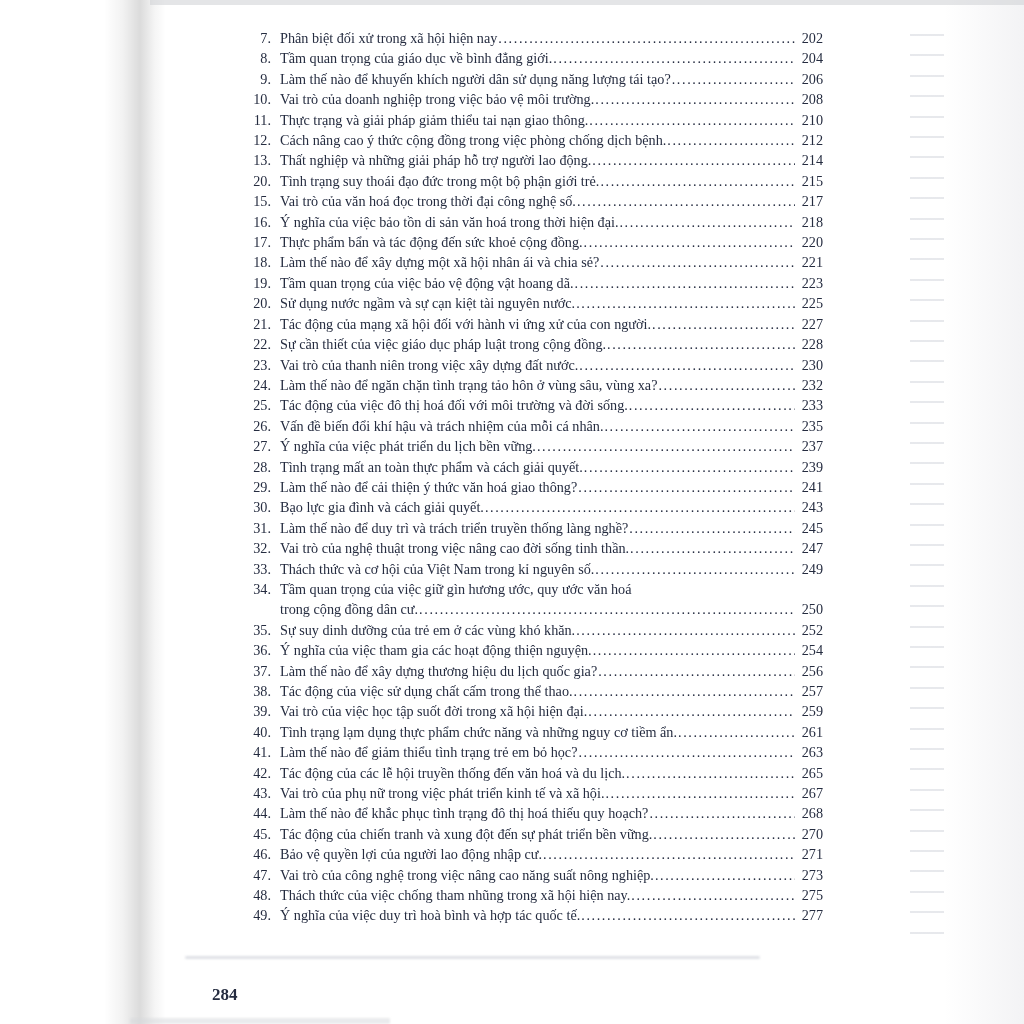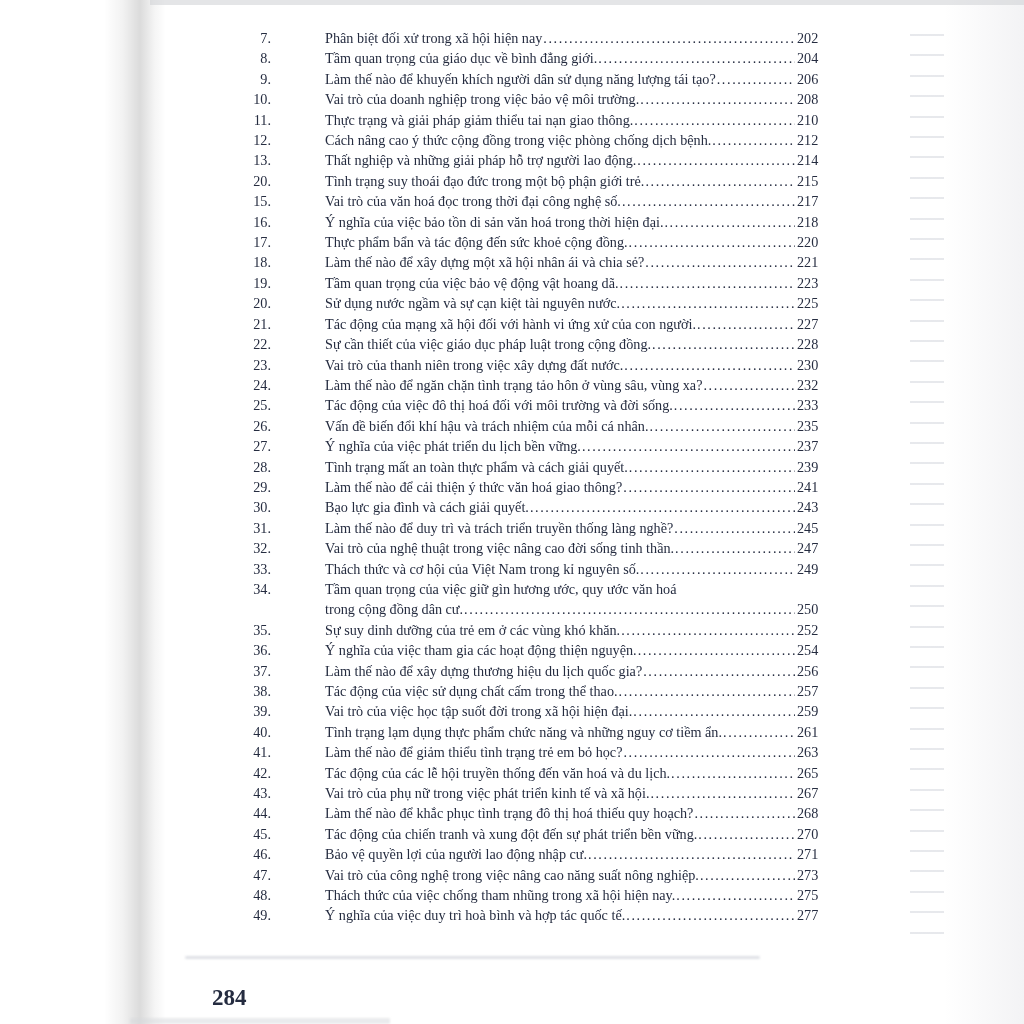--- a/index.html
+++ b/index.html
@@ -50,34 +50,34 @@
   }
   .row {
     display: flex; align-items: baseline;
     font-size: 14.2px; line-height: 20.4px;
     white-space: nowrap;
   }
   .num {
     flex: 0 0 32px; width: 32px;
     text-align: right; padding-right: 9px;
   }
-  .title { flex: 0 0 auto; margin-left: 45px; }
+  .title { flex: 0 0 auto; }
   .leader {
     flex: 1 1 auto; min-width: 6px;
     overflow: hidden; margin: 0 2px 0 1px;
   }
   .leader::after {
     content: "....................................................................................................................................................................";
     letter-spacing: 1.6px;
   }
-  .pg { flex: 0 0 auto; min-width: 26px; text-align: left; }
+  .pg { flex: 0 0 auto; min-width: 26px; text-align: right; }
 
   .folio {
     position: absolute; left: 212px; top: 985px;
-    font-size: 23px; font-weight: bold; color: #252c40;
+    font-size: 17px; font-weight: bold; color: #252c40;
   }
 </style>
 </head>
 <body>
 
 <div class="page-curl-left"></div>
 <div class="edge-right"></div>
 <div class="top-strip"></div>
 <div class="bottom-strip"></div>
 <div class="ghost-column"></div>

